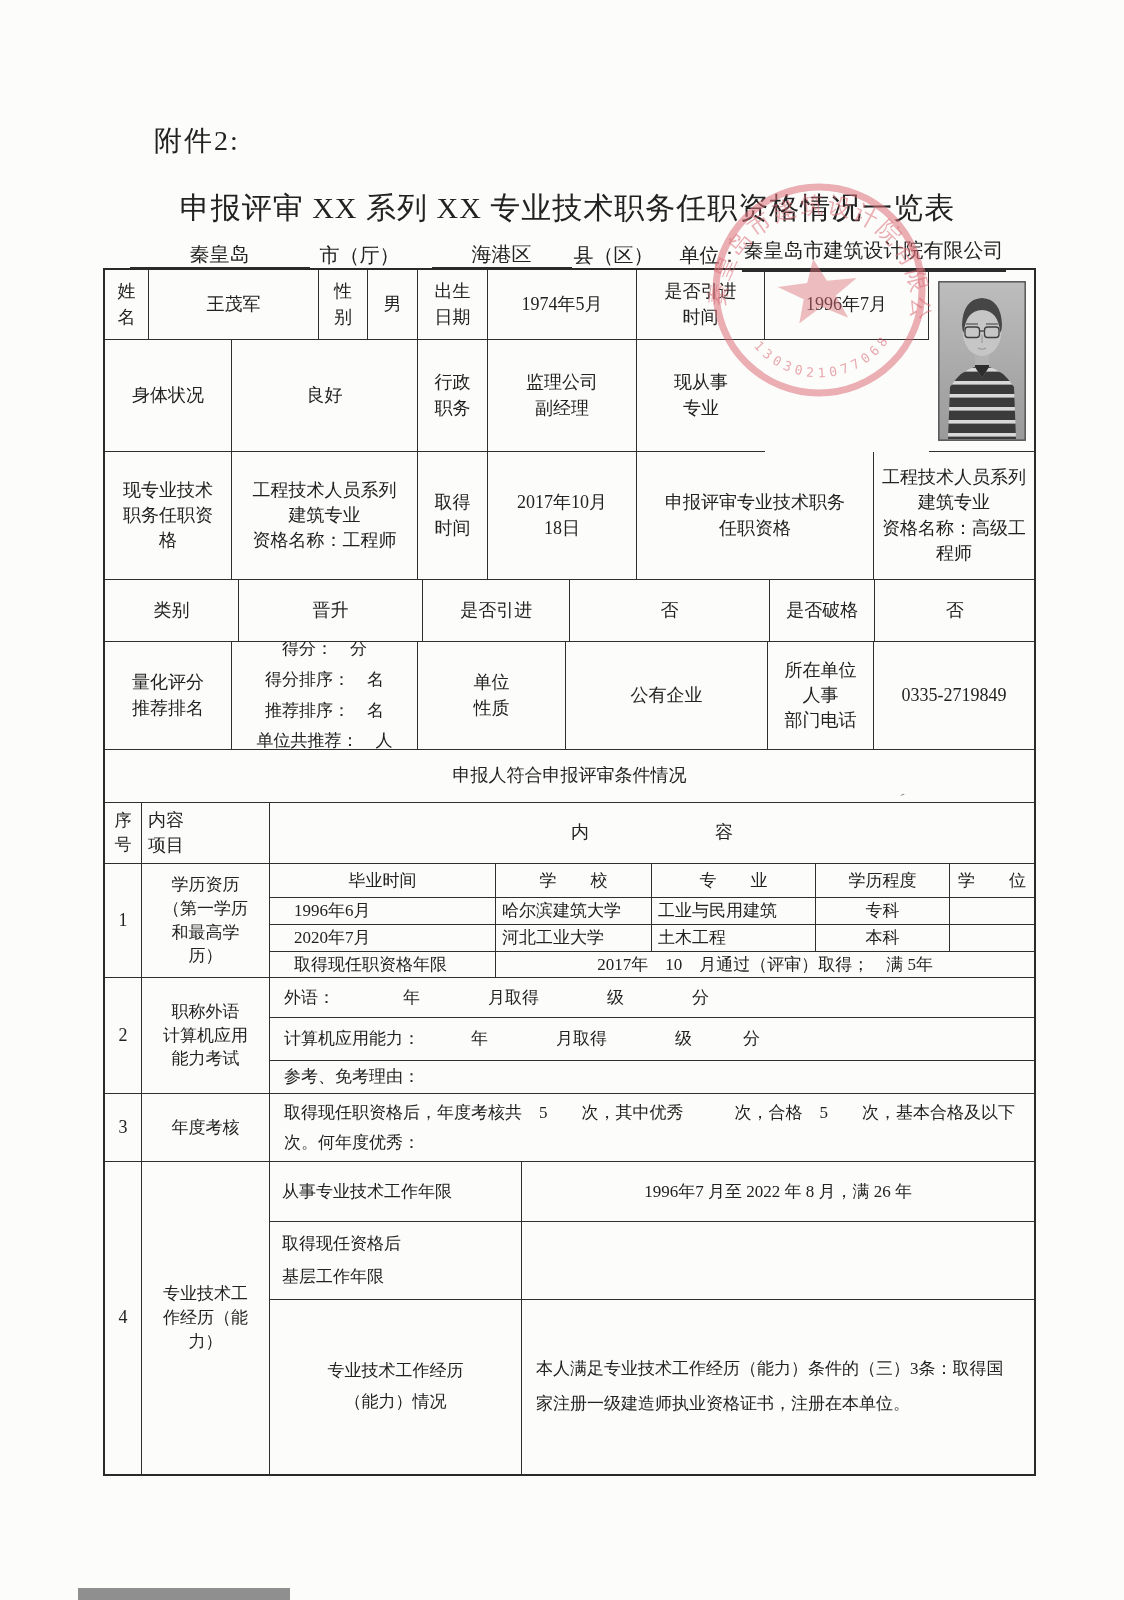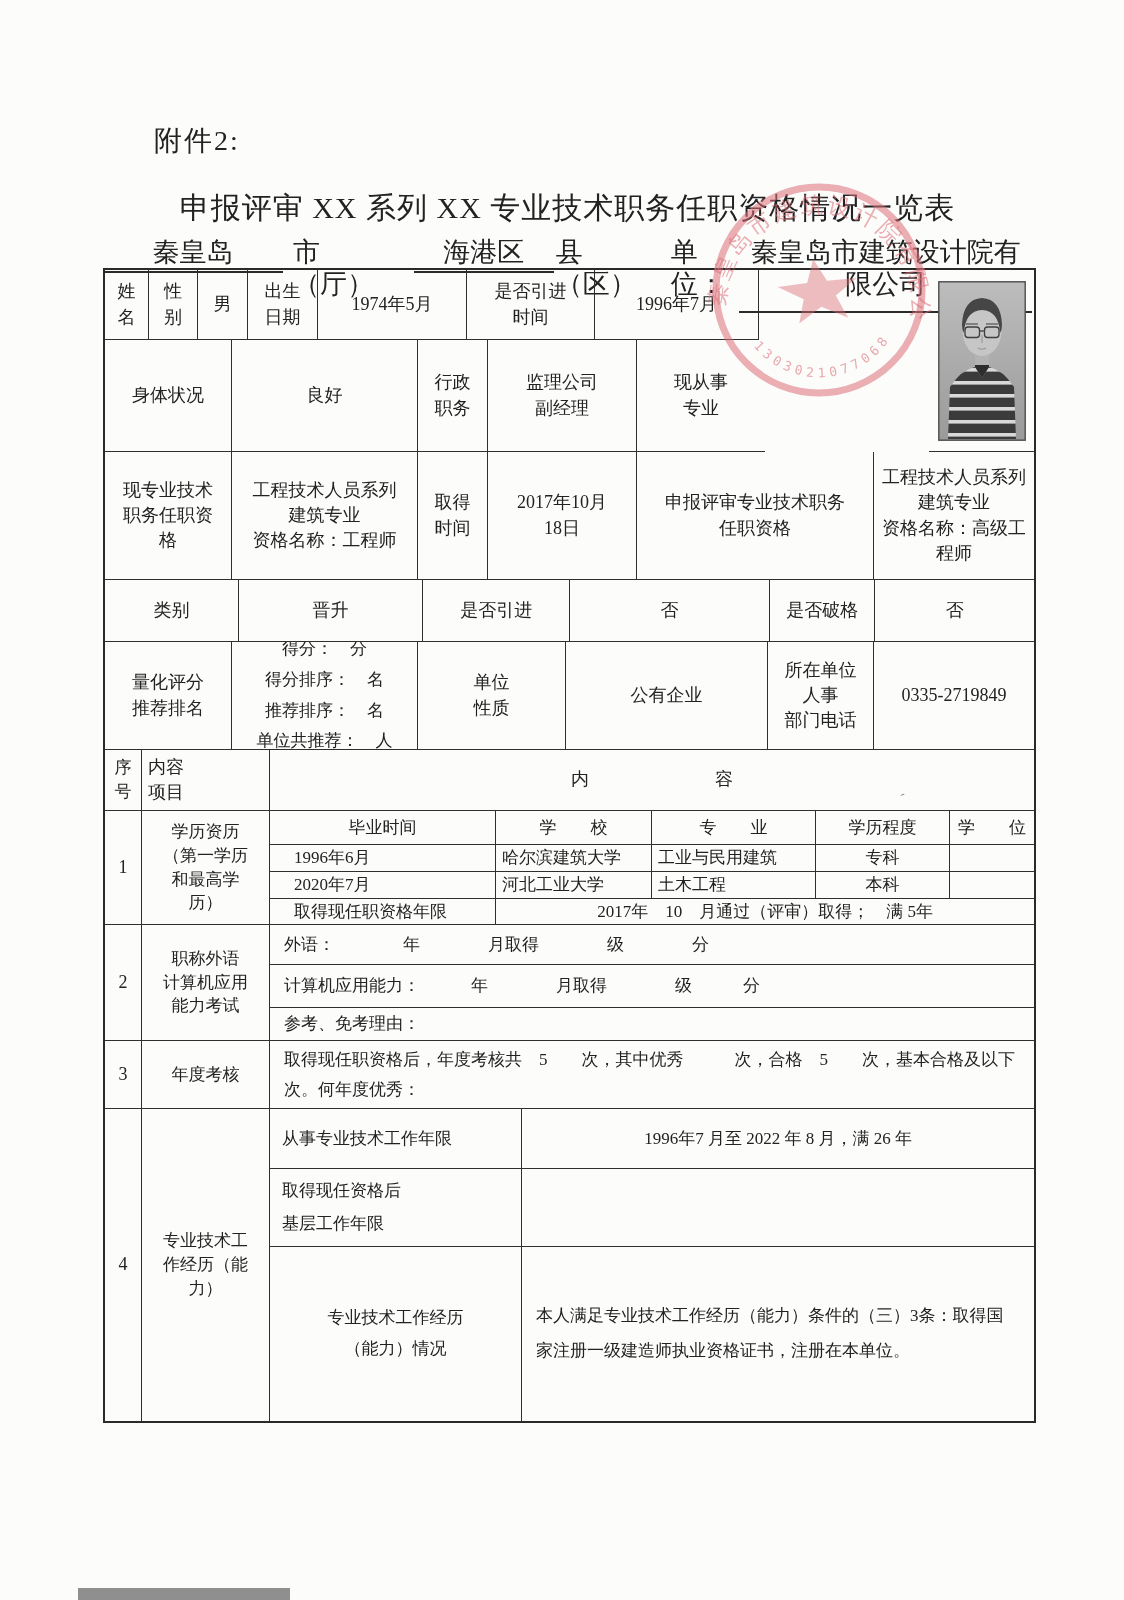--- a/index.html
+++ b/index.html
@@ -6,21 +6,21 @@
   .page{
     position:relative; width:1124px; height:1600px; margin:0 auto;
     background:#fcfcfb; overflow:hidden;
     font-family:"Liberation Serif","DejaVu Serif",serif;
     color:#222;
   }
   .attachment{position:absolute; left:154px; top:122px; font-size:28px; letter-spacing:2px;}
   .doc-title{position:absolute; left:103px; top:188px; width:929px; text-align:center;
     font-size:30px; letter-spacing:1px; white-space:pre-line;}
   .region-line{position:absolute; left:103px; top:238px; width:929px; display:flex;
-    justify-content:center; align-items:flex-start; font-size:27px; line-height:1.2;font-family:Liberation Mono, monospace;}
+    justify-content:center; align-items:center; font-size:20px; line-height:1.2;}
   .region-line .u{border-bottom:2.2px solid #2b2b2b; text-align:center; padding:0 6px 1px 6px;}
   .region-line .plain{padding:0 2px 1px 2px;}
 
   .form-table{position:absolute; left:103px; top:268px; width:929px;
     border:2.2px solid #2a2a2a; box-sizing:content-box; font-size:18px; line-height:1.4;}
   .row{display:flex; width:100%;}
   .col{display:flex; flex-direction:column;}
   .cell{
     box-sizing:border-box; display:flex; align-items:center; justify-content:center;
     text-align:center; white-space:pre-line; padding:2px 6px;
@@ -58,20 +58,21 @@
     <span class="u" style="padding:0 2px 8px 2px">秦皇岛市建筑设计院有限公司</span>
   </div>
 
   <div class="form-table">
 
     <div class="row" style="height:182px">
       <div class="col" style="width:824px">
         <div class="row" style="height:70px">
           <div class="cell" style="width:44px">姓
 名</div>
+          <div class="cell" style="width:170px">王茂军</div>
           <div class="cell" style="width:49px">性
 别</div>
           <div class="cell" style="width:50px">男</div>
           <div class="cell" style="width:70px">出生
 日期</div>
           <div class="cell" style="width:149px">1974年5月</div>
           <div class="cell" style="width:128px">是否引进
 时间</div>
           <div class="cell keep-r" style="width:164px">1996年7月</div>
         </div>
@@ -151,20 +152,23 @@
 单位共推荐：　人</div>
       <div class="cell" style="width:148px">单位
 性质</div>
       <div class="cell" style="width:202px">公有企业</div>
       <div class="cell" style="width:106px">所在单位
 人事
 部门电话</div>
       <div class="cell" style="width:160px">0335-2719849</div>
     </div>
 
+    <div class="row" style="height:53px">
+      <div class="cell" style="width:929px">申报人符合申报评审条件情况</div>
+    </div>
 
     <div class="row" style="height:61px">
       <div class="cell sm" style="width:37px; padding:2px 1px">序
 号</div>
       <div class="cell left" style="width:128px">内容
 项目</div>
       <div class="cell" style="width:764px">内　　　　　　　容</div>
     </div>
 
     <div class="row" style="height:114px">

